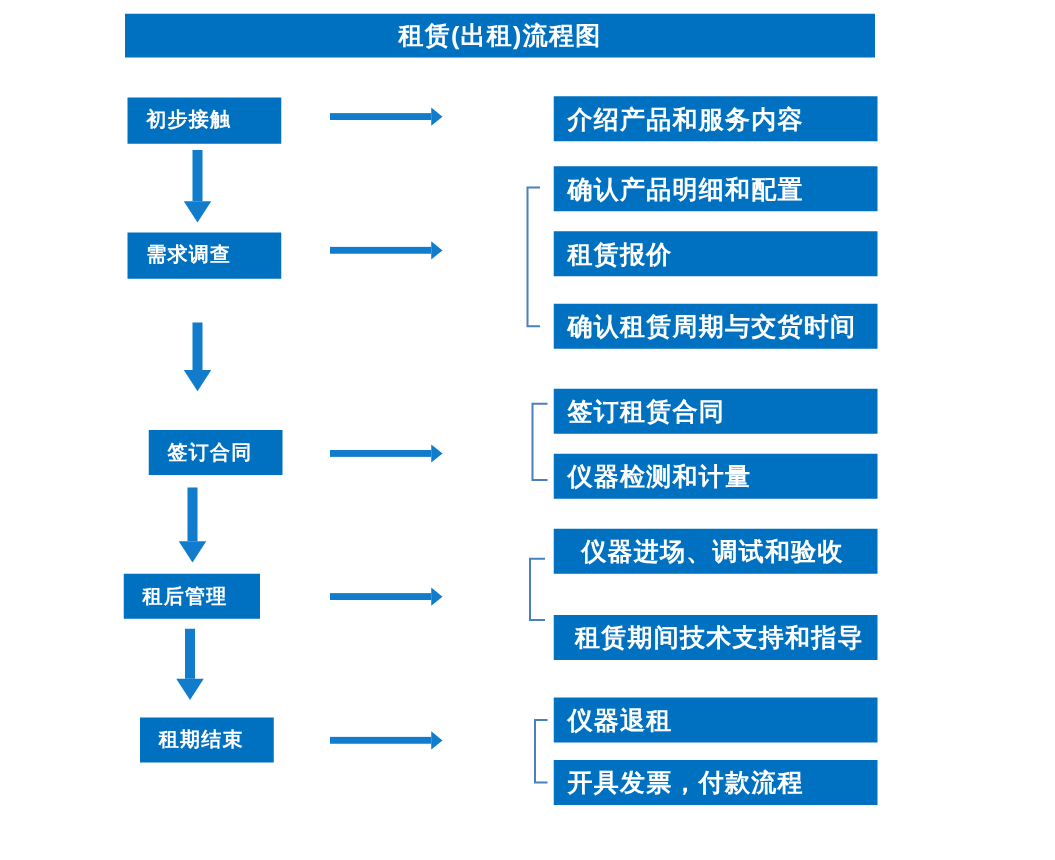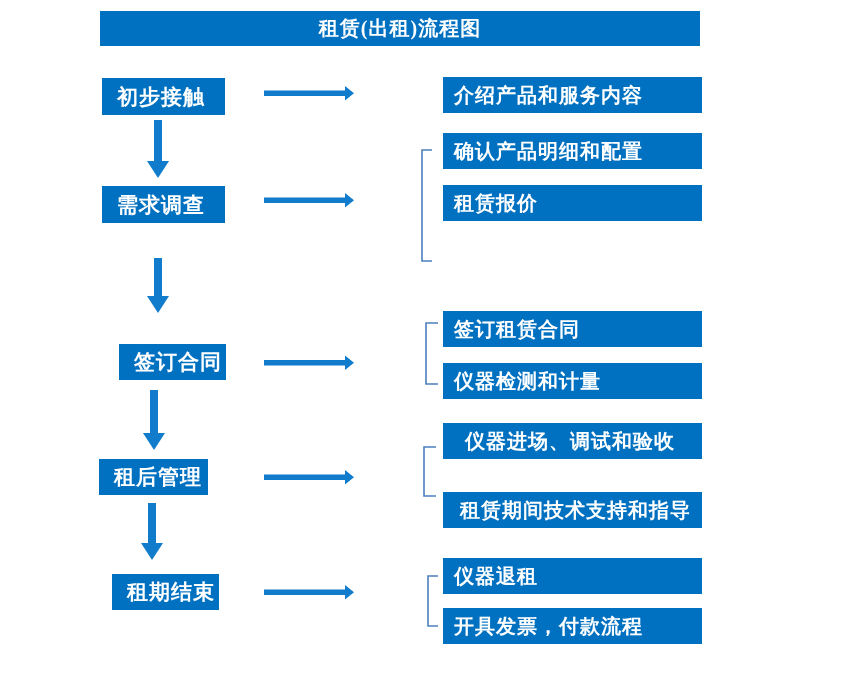--- a/index.html
+++ b/index.html
@@ -9,21 +9,21 @@
     --text-white: #FFFFFF;
     --background: #FFFFFF;
   }
   html, body { margin: 0; padding: 0; background: var(--background); }
   .canvas {
     position: relative;
     width: 764px;
     height: 688px;
     background: var(--background);
     overflow: hidden;
-    font-family: Liberation Serif, serif;
+    font-family: Liberation Sans, sans-serif;
   }
   .title-bar {
     position: absolute;
     left: 100px; top: 11px; width: 600px; height: 35px;
     background: var(--box-blue);
     color: var(--text-white);
     font-weight: bold;
     font-size: 20px;
     display: flex; align-items: center; justify-content: center;
     letter-spacing: 1px;
@@ -31,21 +31,21 @@
   .lbox, .rbox {
     position: absolute;
     background: var(--box-blue);
     color: var(--text-white);
     font-weight: bold;
     box-sizing: border-box;
     display: flex; align-items: center;
     white-space: nowrap;
     overflow: hidden;
   }
-  .lbox { font-size: 21px; padding-left: 15px; letter-spacing: 1px; }
+  .lbox { font-size: 16px; padding-left: 15px; letter-spacing: 1px; }
   .rbox { left: 443px; width: 259px; height: 36px; font-size: 20px; padding-left: 11px; letter-spacing: 1px; }
 
   #lb0 { left: 102px; top: 78px;  width: 123px; height: 37px; }
   #lb1 { left: 102px; top: 186px; width: 123px; height: 37px; text-align: center; }
   #lb2 { left: 119px; top: 344px; width: 107px; height: 36px; }
   #lb3 { left: 99px;  top: 459px; width: 109px; height: 36px; }
   #lb4 { left: 112px; top: 574px; width: 107px; height: 36px; }
 
   #rb0 { top: 77px; }
   #rb1 { top: 133px; }
@@ -78,20 +78,21 @@
 
   <div class="lbox" id="lb0">初步接触</div>
   <div class="lbox" id="lb1">需求调查</div>
   <div class="lbox" id="lb2">签订合同</div>
   <div class="lbox" id="lb3">租后管理</div>
   <div class="lbox" id="lb4">租期结束</div>
 
   <div class="rbox" id="rb1">确认产品明细和配置</div>
   <div class="rbox" id="rb0">介绍产品和服务内容</div>
   <div class="rbox" id="rb2">租赁报价</div>
+  <div class="rbox" id="rb3">确认租赁周期与交货时间</div>
   <div class="rbox" id="rb4">签订租赁合同</div>
   <div class="rbox" id="rb5">仪器检测和计量</div>
   <div class="rbox" id="rb6">仪器进场、调试和验收</div>
   <div class="rbox" id="rb7">租赁期间技术支持和指导</div>
   <div class="rbox" id="rb8">仪器退租</div>
   <div class="rbox" id="rb9">开具发票，付款流程</div>
 
   <svg class="overlay" viewBox="0 0 844 688" xmlns="http://www.w3.org/2000/svg">
 
     <g class="h-arrow">

